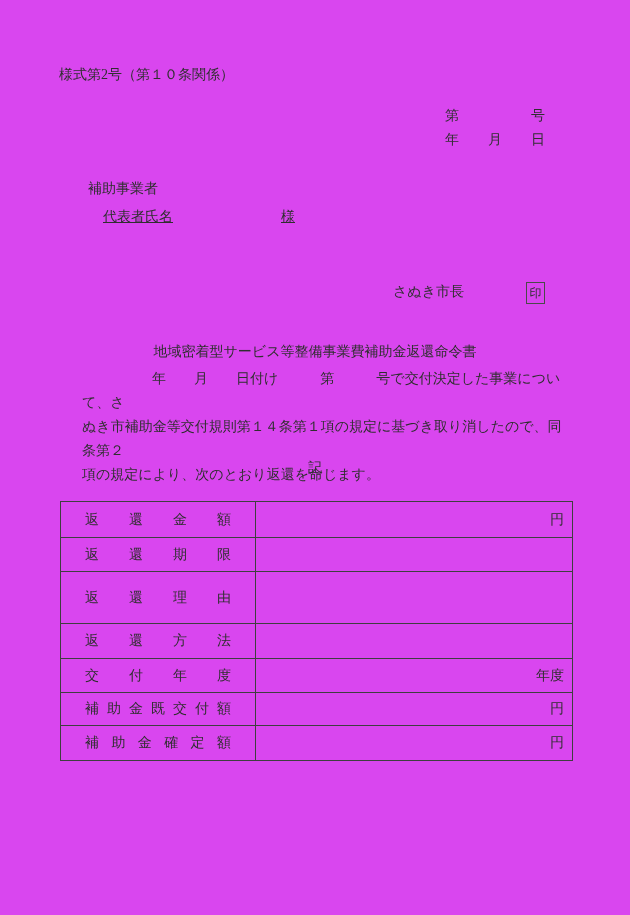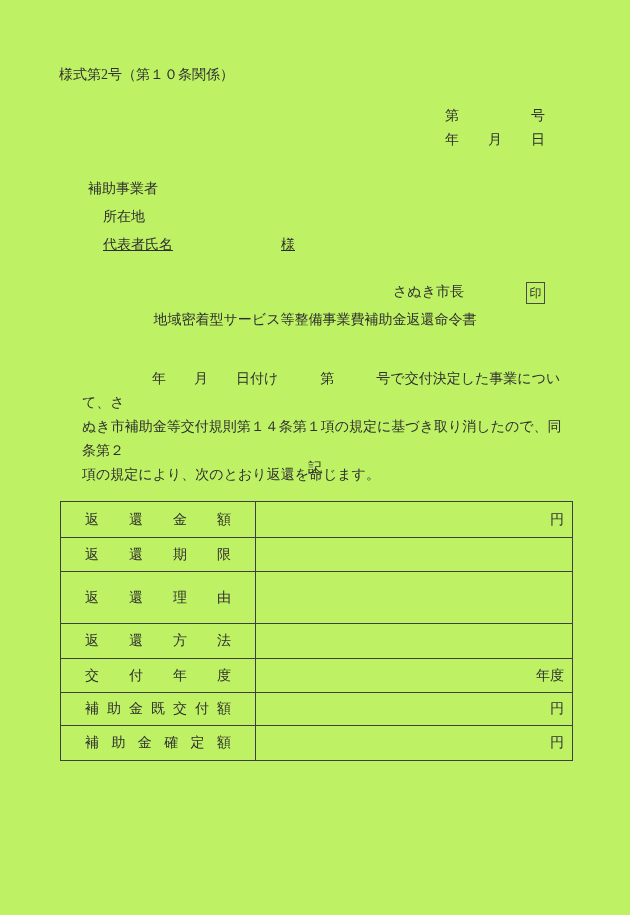--- a/index.html
+++ b/index.html
@@ -1,21 +1,21 @@
 <!DOCTYPE html>
 <html><head>
 <meta charset="utf-8">
 <style>
   html, body { margin: 0; padding: 0; background: #e8e8e8; }
   .page {
     position: relative;
     width: 630px;
     height: 915px;
     margin: 0 auto;
-    background: #bef264;
+    background: #d946ef;
     font-family: "Liberation Serif", "DejaVu Serif", serif;
     color: #2f2f2f;
     font-size: 14px;
     overflow: hidden;
   }
   .abs { position: absolute; }
 
   .form-label { left: 59px; top: 65px; line-height: 20px; }
 
   .docnum-line {
@@ -33,21 +33,21 @@
   .rep-line { display: flex; text-decoration: underline; }
   .honorific { margin-left: 108px; }
 
   .issuer-line { left: 363px; top: 280px; height: 24px; line-height: 24px; margin-left: 30px; }
   .seal-box {
     left: 526px; top: 282px; width: 17px; height: 20px;
     border: 1px solid #4a4a4a;
     font-size: 12px; line-height: 20px; text-align: center;
   }
 
-  .doc-title { left: 0; right: 0; top: 308px; text-align: center; line-height: 24px; }
+  .doc-title { left: 0; right: 0; top: 340px; text-align: center; line-height: 24px; }
 
   .body-par { left: 58px; top: 367px; width: 516px; }
   .body-par .bline { line-height: 24px; white-space: pre-wrap; margin-left: 24px; }
 
   .record-marker { left: 0; right: 0; top: 456px; text-align: center; line-height: 24px; }
 
   .main-table {
     position: absolute; left: 60px; top: 501px; width: 513px;
     border-collapse: collapse; table-layout: fixed;
   }
@@ -89,21 +89,20 @@
   </div>
 
   <div class="abs date-line">
     <span>年</span>
     <span>月</span>
     <span>日</span>
   </div>
 
   <div class="abs addressee">
     <div class="line">補助事業者</div>
-    <div class="line indent">所在地</div>
     <div class="line indent rep-line">
       <span>代表者氏名</span>
       <span class="honorific">様</span>
     </div>
   </div>
 
   <div class="abs issuer-line">さぬき市長</div>
   <div class="abs seal-box">印</div>
 
   <div class="abs doc-title">地域密着型サービス等整備事業費補助金返還命令書</div>

